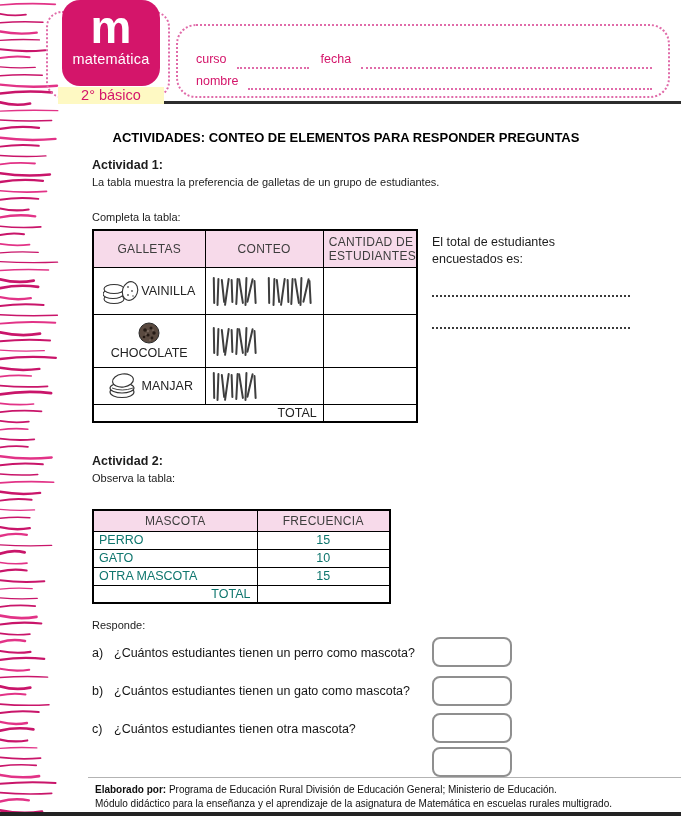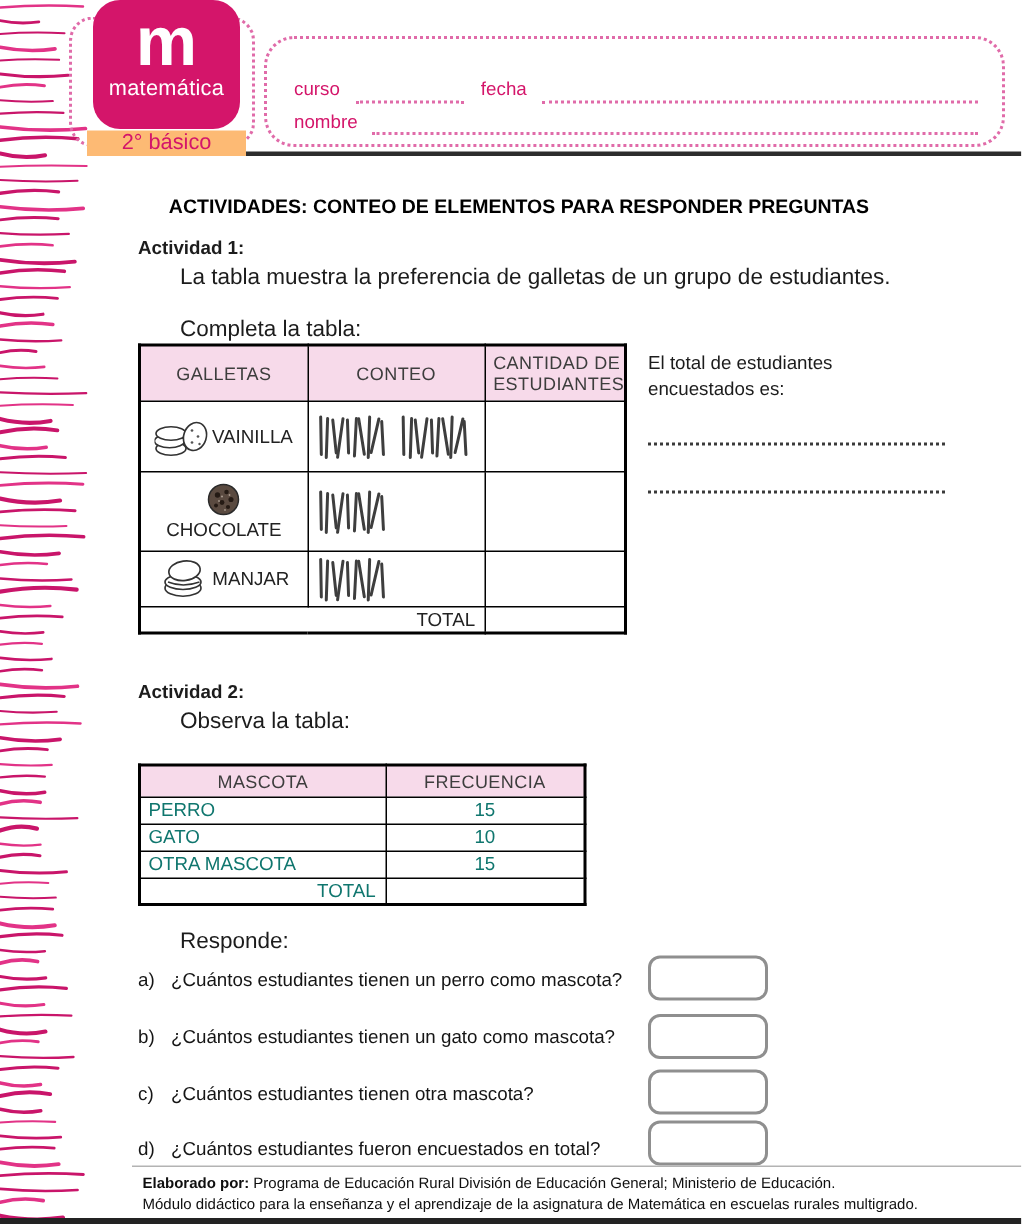--- a/index.html
+++ b/index.html
@@ -21,39 +21,39 @@
     border:2px dotted #e06ba9; border-radius:16px;
   }
   .logo-square {
     position:absolute; left:62px; top:0; width:98px; height:86px;
     background:#d4156a; border-radius:18px; text-align:center; color:#fff;
   }
   .logo-m { display:block; font-size:46px; font-weight:bold; line-height:1; margin-top:4px; }
   .logo-word { display:block; font-size:14.5px; margin-top:1px; letter-spacing:.2px; }
   .grade {
     position:absolute; left:58px; top:87px; width:106px; text-align:center;
-    background:#fdba74; color:#d4156a; font-size:14.5px; line-height:1.2; z-index:2;
+    background:#fef9c3; color:#d4156a; font-size:14.5px; line-height:1.2; z-index:2;
   }
   .fields-box {
     position:absolute; left:176px; top:24px; width:494px; height:74px;
     border:2px dotted #e06ba9; border-radius:20px; padding:10px 16px 8px 18px;
   }
   .frow { display:flex; align-items:flex-end; }
   .frow.first { margin-top:4px; }
   .frow.second { margin-top:15px; }
   .flabel { color:#d4156a; font-size:12.5px; padding-right:10px; line-height:1.4; }
   .dotline-pink { border-bottom:2px dotted #e06ba9; height:16px; }
   .seg { width:72px; }
   .grow { flex:1; }
   .top-rule { position:absolute; left:135px; top:101px; width:546px; height:3px; background:#2d2d2d; }
   
   .title { position:absolute; left:11px; top:130px; width:670px; text-align:center;
            font-size:13px; font-weight:bold; color:#000; }
   .h-bold { position:absolute; left:92px; font-size:12.5px; font-weight:bold; }
-  .p-text { position:absolute; left:92px; font-size:15px;margin-left:28px; }
+  .p-text { position:absolute; left:92px; font-size:11px; }
   
   .t1 { position:absolute; left:92px; top:229px; border-collapse:collapse; table-layout:fixed; }
   .t1, .t1 td, .t1 th { border:1px solid #000; }
   .t1 { border:2px solid #000; }
   .t1 th { background:#f7daea; color:#3d3d3d; font-size:12px; font-weight:normal;
            letter-spacing:.3px; vertical-align:middle; }
   .t1 th.left { text-align:left; padding-left:5px; }
   .t1 td { vertical-align:middle; font-size:12.5px; color:#222; }
   .cell-inline { display:flex; align-items:center; justify-content:center; gap:2px; }
   .cell-stacked { display:flex; flex-direction:column; align-items:center; justify-content:center; gap:1px; }
@@ -354,23 +354,20 @@
   <div class="q" style="top:684px;">
     <span class="q-letter">b)</span><span>¿Cuántos estudiantes tienen un gato como mascota?</span>
   </div>
   <div class="ansbox" style="top:676px;"></div>
 
   <div class="q" style="top:722px;">
     <span class="q-letter">c)</span><span>¿Cuántos estudiantes tienen otra mascota?</span>
   </div>
   <div class="ansbox" style="top:713px;"></div>
 
-  <div class="q" style="top:759px;">
-    <span class="q-letter">d)</span><span>¿Cuántos estudiantes fueron encuestados en total?</span>
-  </div>
   <div class="ansbox" style="top:747px;"></div>
 
   <div class="foot-rule"></div>
   <div class="footer">
     <div><b>Elaborado por:</b><span> Programa de Educación Rural División de Educación General; Ministerio de Educación.</span></div>
     <div>Módulo didáctico para la enseñanza y el aprendizaje de la asignatura de Matemática en escuelas rurales multigrado.</div>
   </div>
   <div class="bottom-rule"></div>
 
 </div>

